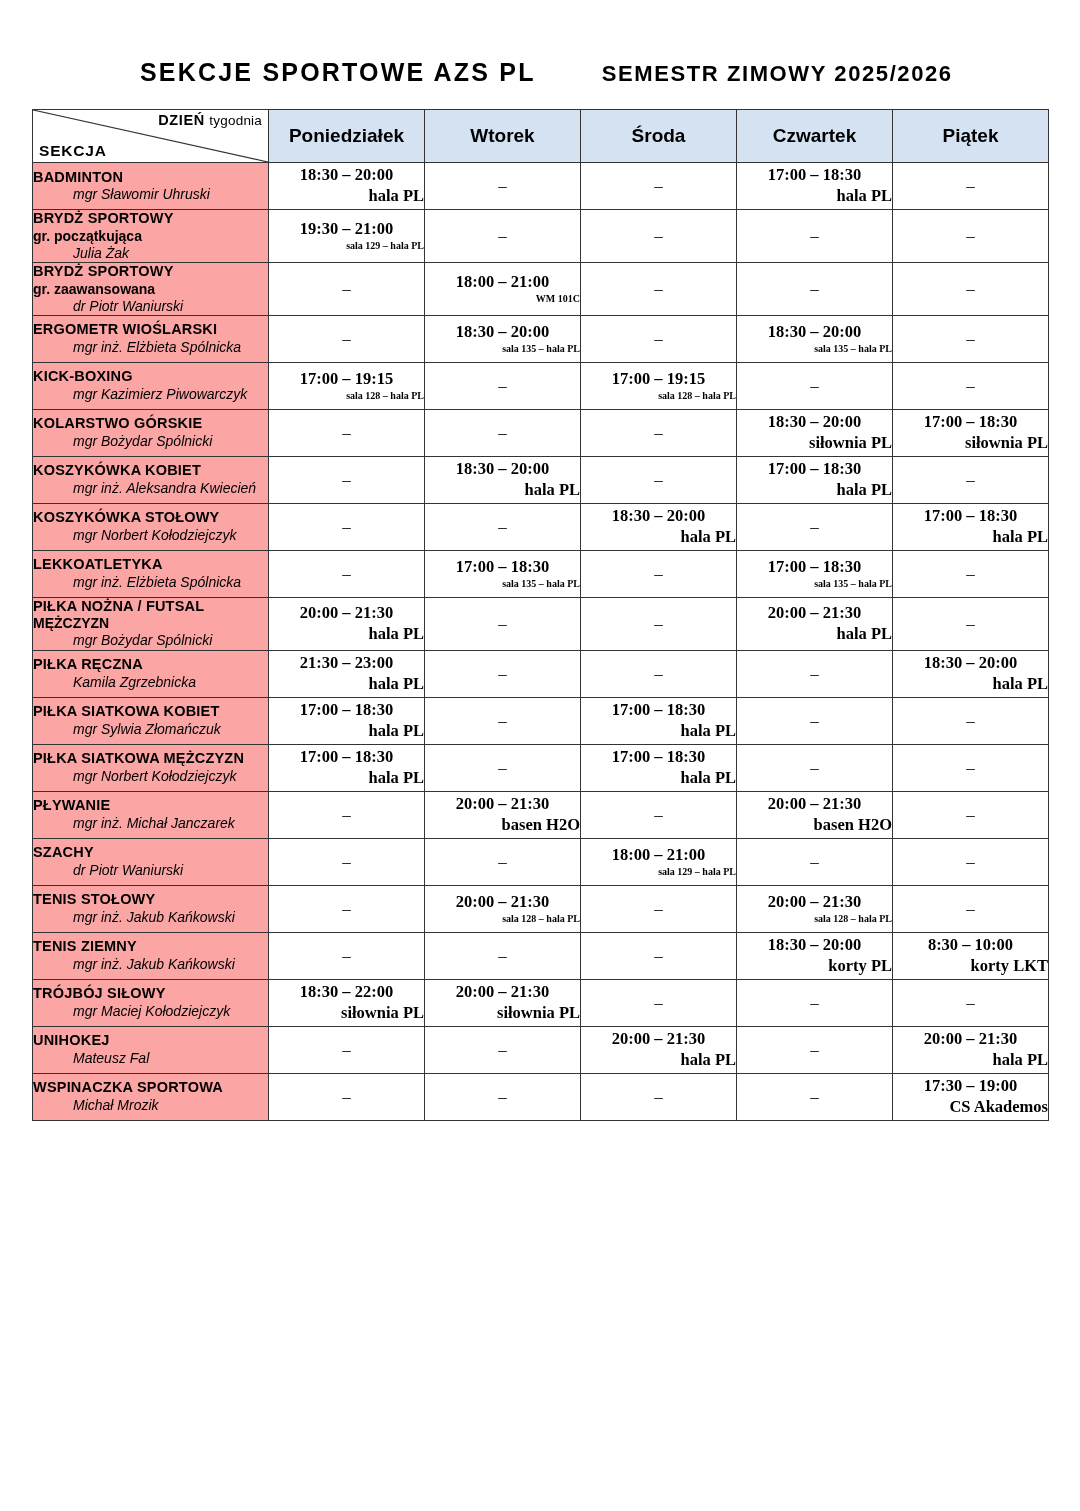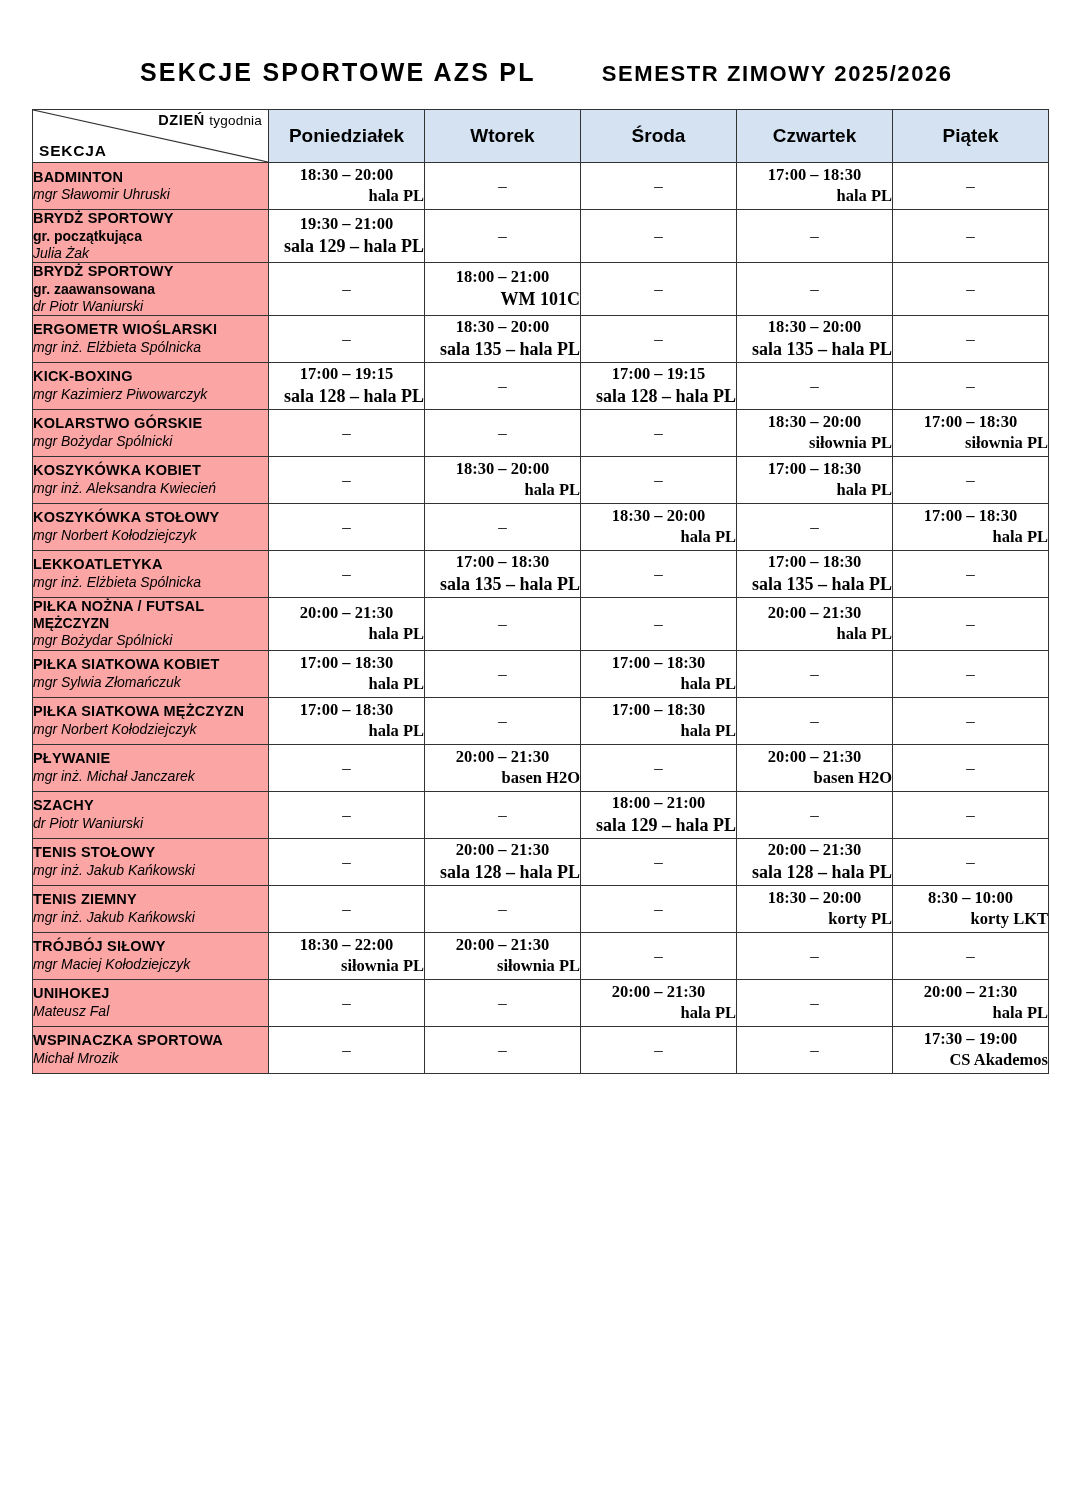--- a/index.html
+++ b/index.html
@@ -115,20 +115,21 @@
   }
   .sec-group {
     font-size: 14px;
     font-weight: bold;
     font-family: "Liberation Sans", sans-serif;
   }
   .sec-teacher {
     font-size: 14px;
     font-style: italic;
     font-family: "Liberation Sans", sans-serif;
+    margin-left: 40px;
   }
   td.slot {
     text-align: center;
     font-family: "Liberation Serif", serif;
     padding: 4px 2px;
     height: 46px;
   }
   .slot-time {
     font-size: 16.5px;
     font-weight: bold;
@@ -136,21 +137,21 @@
     line-height: 1.25;
   }
   .slot-place {
     font-size: 16.5px;
     font-weight: bold;
     line-height: 1.25;
     white-space: nowrap;
     text-align: right;
   }
   .slot-place.small {
-    font-size: 18px;
+    font-size: 10px;
   }
   .dash {
     font-size: 17px;
     font-family: "Liberation Serif", serif;
     color: #000;
   }
 </style>
 </head>
 <body>
 
@@ -418,20 +419,43 @@
           <td class="slot">
             <div class="slot-time">20:00 – 21:30</div>
             <div class="slot-place">hala PL</div>
           </td>
           <td class="slot">
             <div class="dash">–</div>
           </td>
         </tr>
         <tr>
           <td class="section-cell">
+            <div class="sec-name">PIŁKA RĘCZNA</div>
+            <div class="sec-teacher">Kamila Zgrzebnicka</div>
+          </td>
+          <td class="slot">
+            <div class="slot-time">21:30 – 23:00</div>
+            <div class="slot-place">hala PL</div>
+          </td>
+          <td class="slot">
+            <div class="dash">–</div>
+          </td>
+          <td class="slot">
+            <div class="dash">–</div>
+          </td>
+          <td class="slot">
+            <div class="dash">–</div>
+          </td>
+          <td class="slot">
+            <div class="slot-time">18:30 – 20:00</div>
+            <div class="slot-place">hala PL</div>
+          </td>
+        </tr>
+        <tr>
+          <td class="section-cell">
             <div class="sec-name">PIŁKA SIATKOWA KOBIET</div>
             <div class="sec-teacher">mgr Sylwia Złomańczuk</div>
           </td>
           <td class="slot">
             <div class="slot-time">17:00 – 18:30</div>
             <div class="slot-place">hala PL</div>
           </td>
           <td class="slot">
             <div class="dash">–</div>
           </td>

